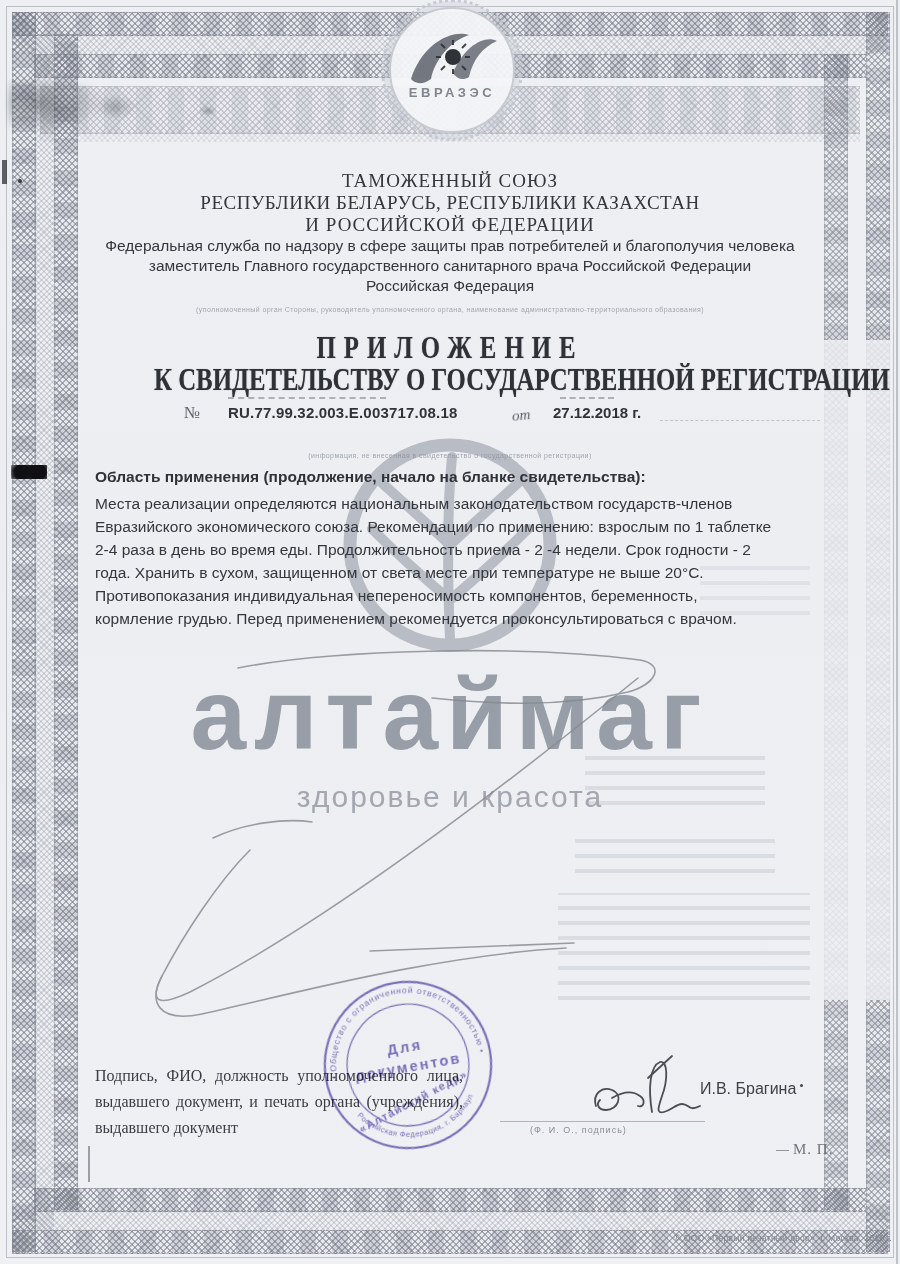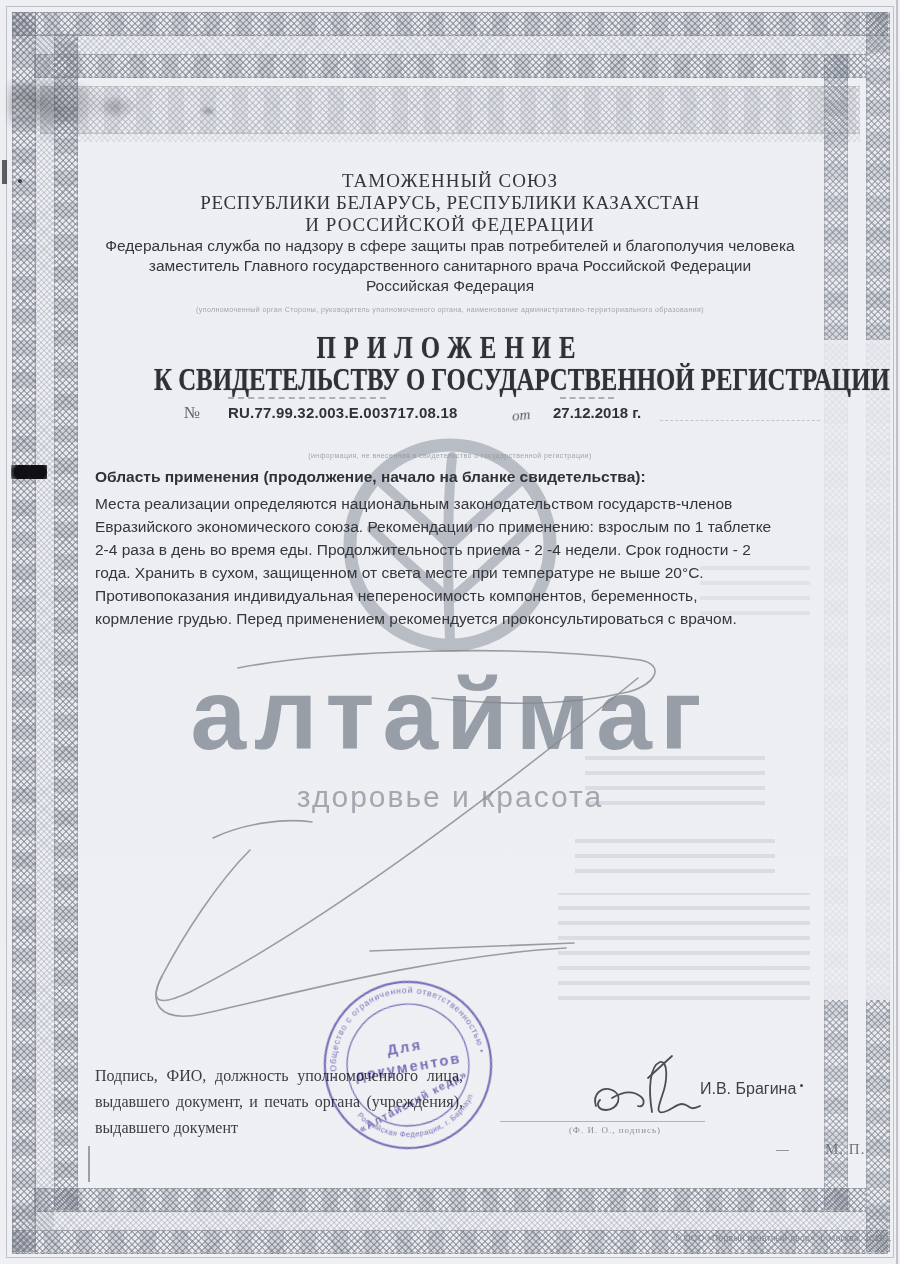--- a/index.html
+++ b/index.html
@@ -52,20 +52,42 @@
   <div class="abs ropeV" style="left:866px;top:12px;width:22px;height:328px;opacity:.9;"></div>
   <div class="abs ropeV" style="left:866px;top:340px;width:22px;height:660px;opacity:.16;"></div>
   <div class="abs ropeV" style="left:866px;top:1000px;width:22px;height:252px;opacity:.9;"></div>
   <div class="abs ropeV" style="left:824px;top:54px;width:22px;height:286px;opacity:.85;"></div>
   <div class="abs ropeV" style="left:824px;top:340px;width:22px;height:660px;opacity:.14;"></div>
   <div class="abs ropeV" style="left:824px;top:1000px;width:22px;height:210px;opacity:.85;"></div>
 
   <div class="abs rope" style="left:40px;top:86px;width:820px;height:46px;opacity:.55;"></div>
   <div class="abs weave" style="left:40px;top:132px;width:820px;height:10px;opacity:.5;"></div>
 
+  <div class="abs" style="left:389px;top:7px;width:126px;height:126px;border-radius:50%;
+              background:rgba(243,244,247,.95);border:2px solid #c6cad1;box-sizing:border-box;
+              box-shadow:0 0 0 6px rgba(200,204,212,.35);z-index:3;">
+    <div class="abs" style="left:-10px;top:-10px;right:-10px;bottom:-10px;border:3px dotted #c3c7cf;border-radius:50%;opacity:.9;"></div>
+    <svg class="abs scan" style="left:14px;top:8px;" width="96" height="72" viewBox="0 0 96 72">
+      <path d="M6 62 C 16 30 44 12 64 18 C 46 24 30 42 26 62 C 18 68 10 67 6 62 Z" fill="#5d626b" opacity=".85"></path>
+      <path d="M48 56 C 60 28 80 18 92 24 C 78 30 68 42 64 60 C 58 64 52 62 48 56 Z" fill="#5d626b" opacity=".8"></path>
+      <circle cx="48" cy="40" r="8" fill="#2f3338"></circle>
+      <g stroke="#2f3338" stroke-width="2" opacity=".9">
+        <line x1="48" y1="28" x2="48" y2="23"></line>
+          <line x1="48" y1="52" x2="48" y2="57"></line>
+        <line x1="36" y1="40" x2="31" y2="40"></line>
+          <line x1="60" y1="40" x2="65" y2="40"></line>
+        <line x1="40" y1="31" x2="36" y2="27"></line>
+          <line x1="57" y1="49" x2="61" y2="53"></line>
+        <line x1="40" y1="49" x2="36" y2="53"></line>
+          <line x1="57" y1="31" x2="61" y2="27"></line>
+      </g>
+    </svg>
+    <div class="abs scan" style="left:0;top:76px;width:100%;text-align:center;font-size:13px;font-weight:bold;
+                letter-spacing:3.5px;color:#80868f;">ЕВРАЗЭС</div>
+  </div>
 
   <div class="abs" style="z-index:1;">
     <svg class="abs" style="left:330px;top:425px;" width="240" height="240" viewBox="0 0 240 240" opacity=".55">
       <circle cx="120" cy="120" r="100" fill="none" stroke="#8f95a0" stroke-width="13"></circle>
       <g fill="none" stroke="#8f95a0" stroke-width="10" stroke-linecap="round">
         <path d="M120 214 C 118 165 116 95 122 32"></path>
         <path d="M120 175 C 88 148 66 128 42 104"></path>
         <path d="M120 120 C 92 94 74 78 52 58"></path>
         <path d="M120 175 C 152 148 174 128 198 104"></path>
         <path d="M120 120 C 148 94 166 78 188 58"></path>
@@ -125,25 +147,25 @@
       <g fill="none" stroke="#4a4d53" stroke-width="1.8" stroke-linecap="round">
         <path d="M36 56 C 32 44 42 36 52 40 C 64 45 58 60 46 60 C 38 60 36 54 40 50"></path>
         <path d="M52 48 C 62 42 72 40 80 46 C 86 50 84 58 78 56"></path>
         <path d="M92 62 C 88 38 90 16 100 12 C 108 10 108 30 102 46 C 98 58 96 64 104 62 C 112 60 116 54 122 54 C 130 54 128 62 140 56"></path>
         <path d="M88 28 L 112 6"></path>
       </g>
     </svg>
     <div class="abs" style="left:500px;top:1121px;width:205px;border-top:1px solid rgba(140,146,156,.65);height:0;"></div>
     <div class="abs scan" style="left:700px;top:1080px;font-size:16px;color:#3c3f44;">И.В. Брагина</div>
     <div class="abs" style="left:800px;top:1084px;width:3px;height:3px;background:#43464c;border-radius:50%;"></div>
-    <div class="abs" style="left:530px;top:1125px;width:170px;text-align:center;font-family:Liberation Serif, serif;
+    <div class="abs" style="left:530px;top:1125px;width:170px;text-align:left;font-family:Liberation Sans, sans-serif;
                 font-size:9px;color:#8a8e95;letter-spacing:1px;">(Ф. И. О., подпись)</div>
 
     <div class="abs" style="left:776px;top:1150px;width:13px;border-top:1.5px solid #7b7f86;height:0;opacity:.8;"></div>
-    <div class="abs scan" style="left:793px;top:1141px;font-family:'Liberation Serif',serif;font-size:15px;color:#6f737a;letter-spacing:1px;margin-left:32px;">М. П.</div>
+    <div class="abs scan" style="left:793px;top:1141px;font-family:'Liberation Serif',serif;font-size:15px;color:#6f737a;letter-spacing:1px;">М. П.</div>
 
     <div class="abs" style="right:8px;top:1233px;font-size:8.5px;color:#80858d;letter-spacing:.3px;">© ООО «Первый печатный двор», г. Москва, 2016 г.</div>
   </div>
 
   <svg class="abs scan" style="left:318px;top:975px;transform:rotate(-10deg);mix-blend-mode:multiply;z-index:4;" width="180" height="180" viewBox="0 0 210 210" opacity=".85">
     <defs>
       <path id="arcTop" d="M 21 105 A 84 84 0 0 1 189 105"></path>
       <path id="arcBottom" d="M 21 105 A 84 84 0 0 0 189 105"></path>
     </defs>
     <circle cx="105" cy="105" r="97" fill="none" stroke="#6b60b6" stroke-width="2.6"></circle>

